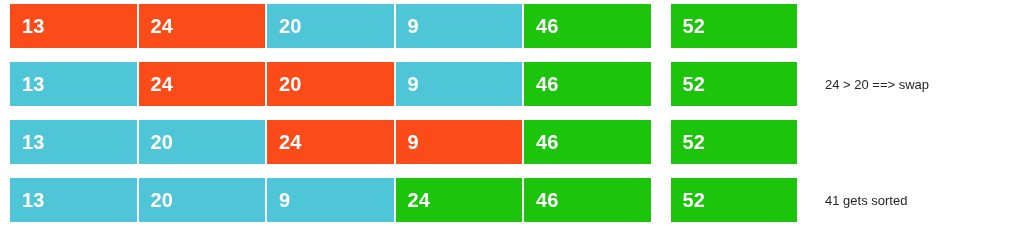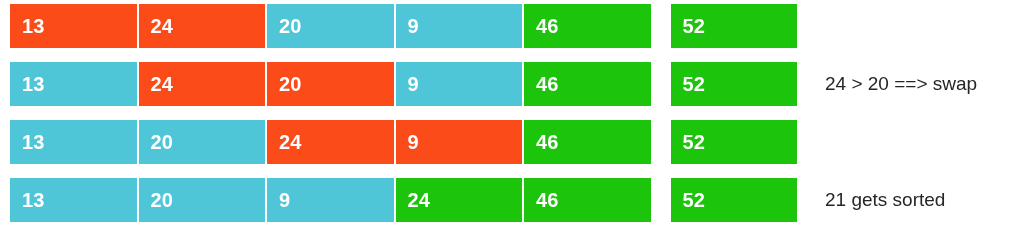--- a/index.html
+++ b/index.html
@@ -51,21 +51,21 @@
     letter-spacing: 0.2px;
     font-family: "Liberation Sans", sans-serif;
   }
   .row-annotation {
     position: absolute;
     left: 825px;
     height: 44px;
     display: flex;
     align-items: center;
     color: #262626;
-    font-size: 19px;
+    font-size: 13px;
     font-weight: normal;
     white-space: nowrap;
     font-family: "Liberation Sans", sans-serif;
   }
 </style>
 </head>
 <body>
 
 <div id="sort-diagram">
     <div class="sort-row" style="top: 4px;">
@@ -142,14 +142,14 @@
       <div class="sort-cell" style="background: rgb(28, 196, 12);">
         <span class="cell-value">24</span>
       </div>
       <div class="sort-cell" style="background: rgb(28, 196, 12);">
         <span class="cell-value">46</span>
       </div>
       <div class="sort-cell" style="background: rgb(28, 196, 12);">
         <span class="cell-value">52</span>
       </div>
     </div>
-    <div class="row-annotation" style="top: 178px;">21 gets sorted</div>
+    <div class="row-annotation" style="top: 178px;">41 gets sorted</div>
   </div>
 
 </body></html>

